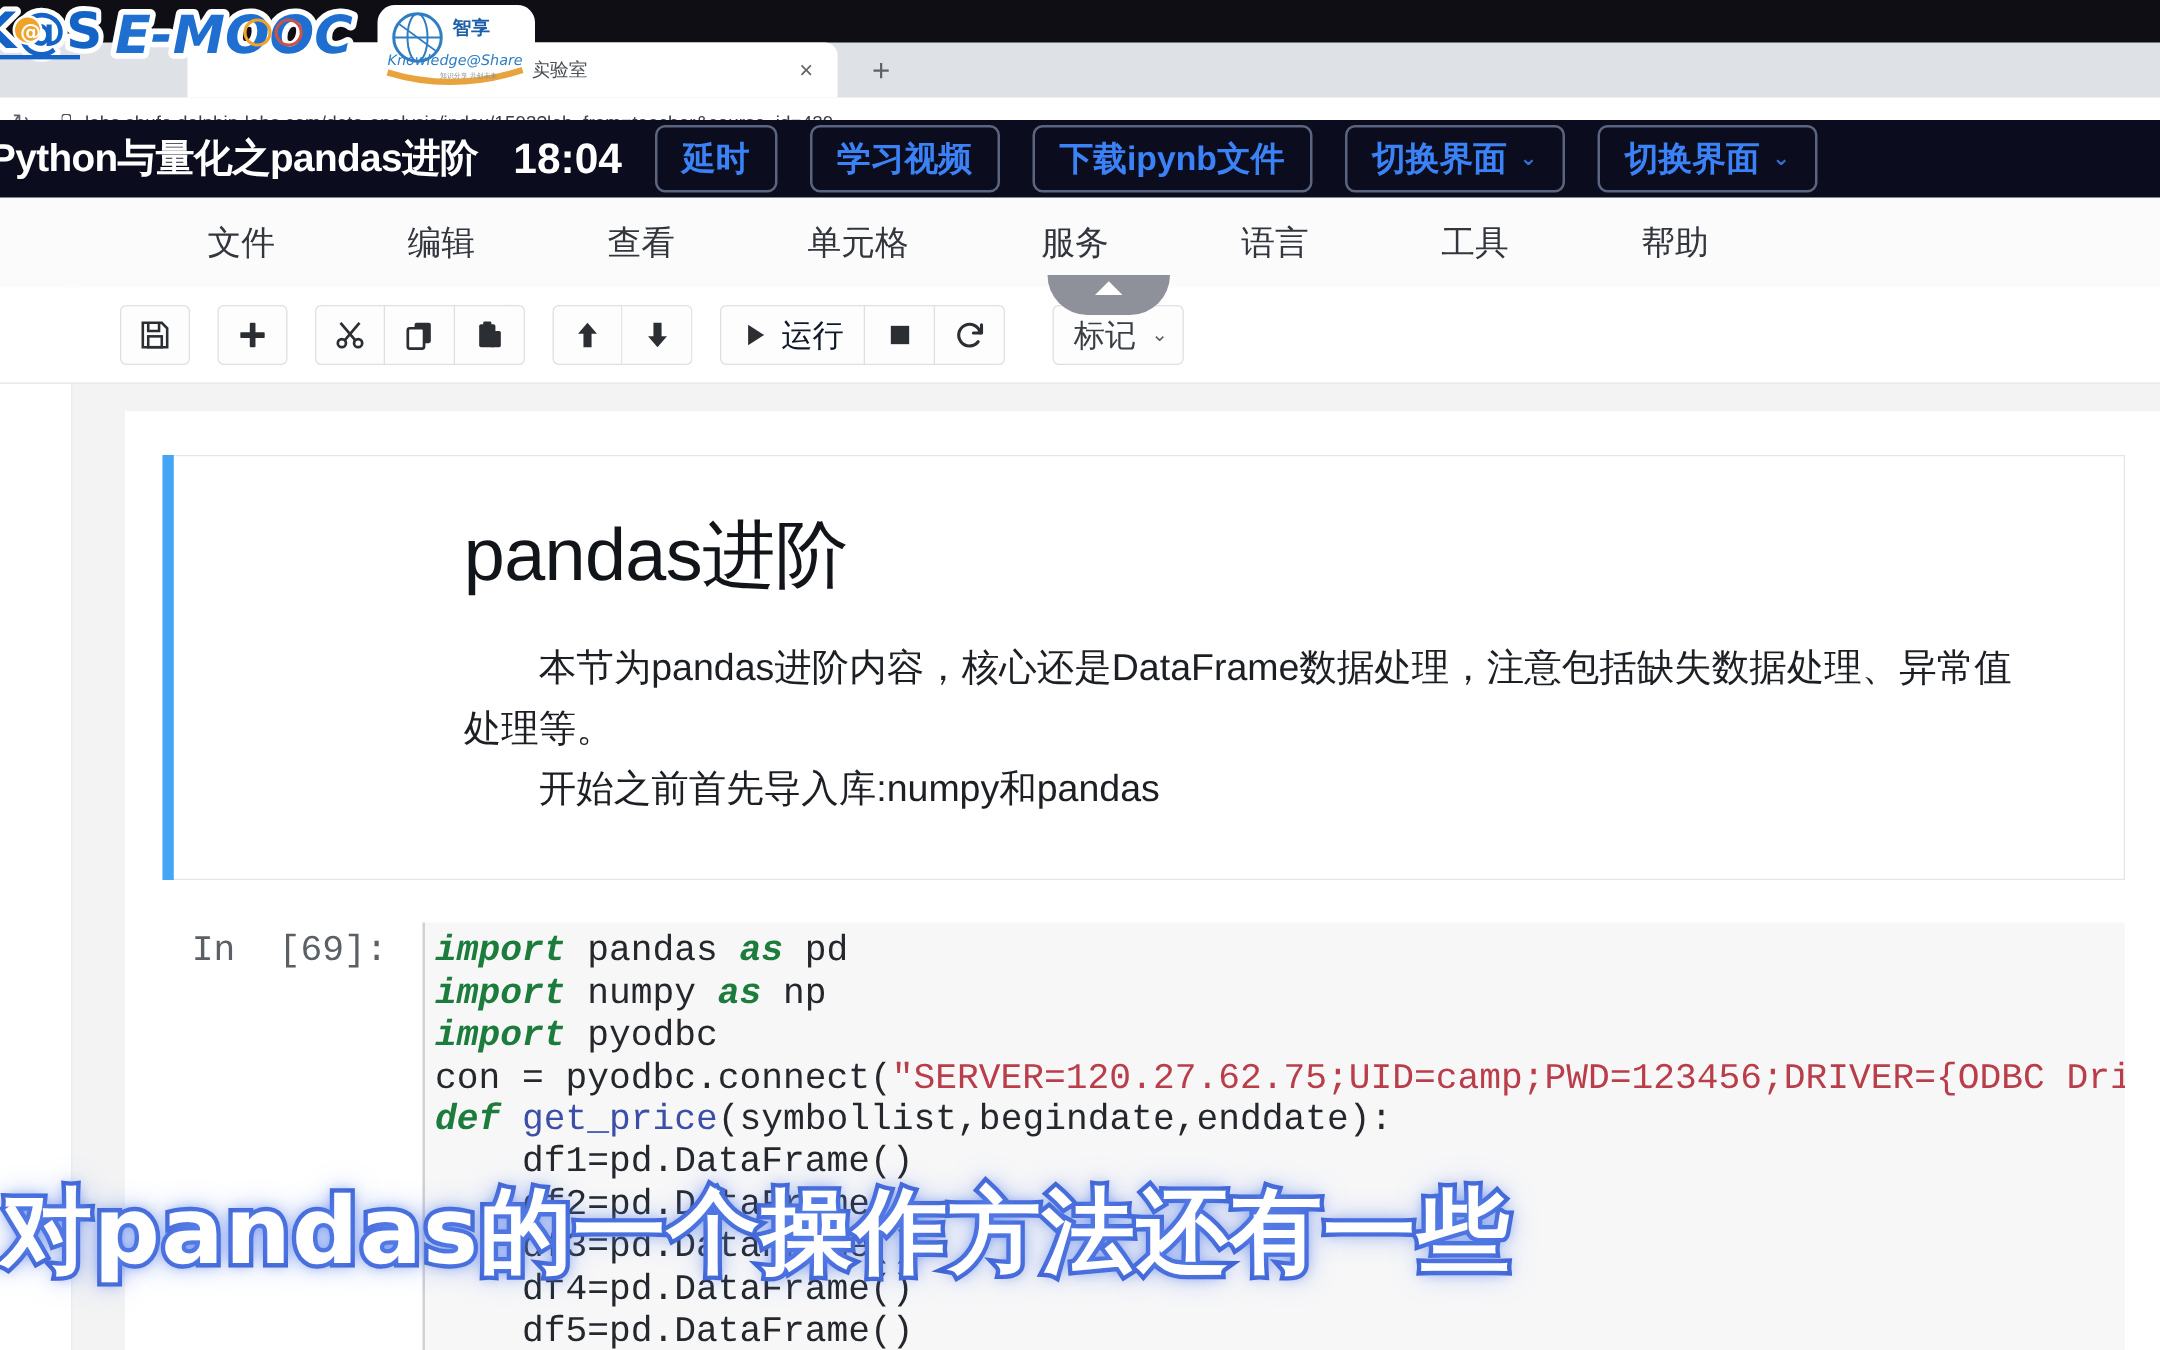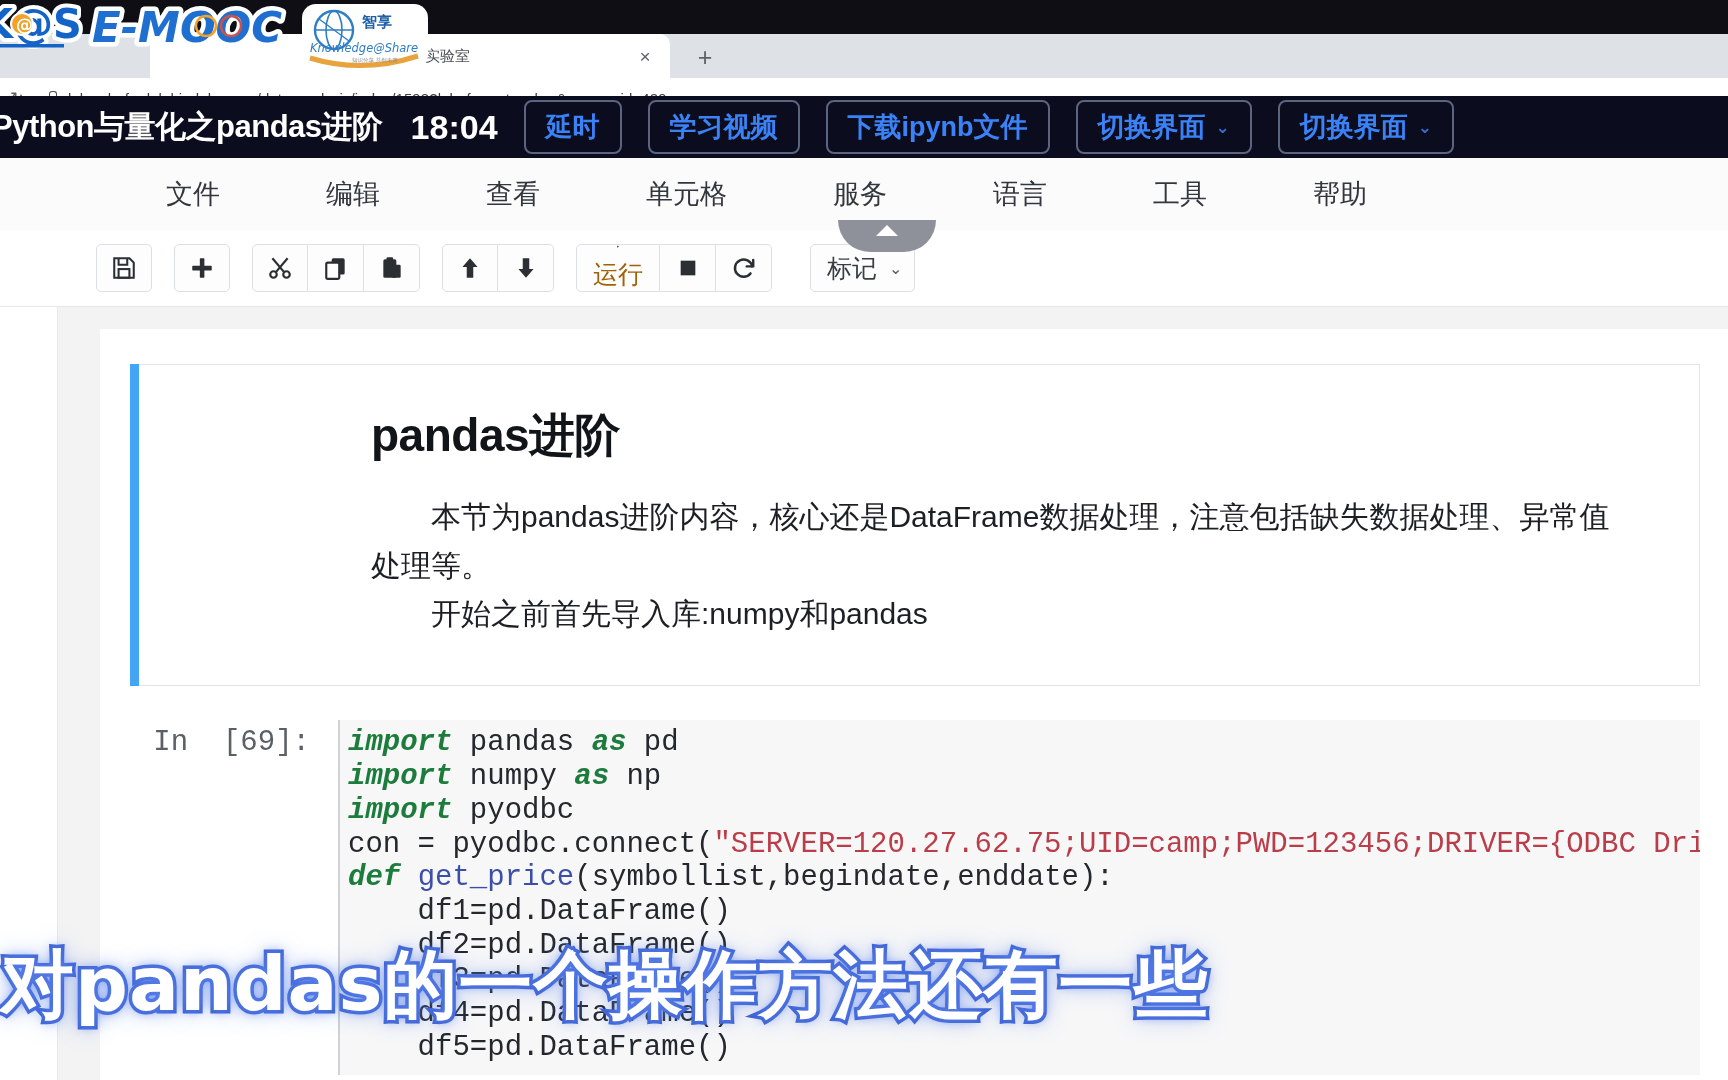--- a/index.html
+++ b/index.html
@@ -143,22 +143,21 @@
   .tb-left-stub {
     position: absolute; left: 0px; top: 72px; width: 58px; height: 76px;
     border-right: 1px solid #e6e8ea;
   }
   .tb-group { display: flex; align-items: center; margin-right: 22px; }
   .tb-group:first-of-type { margin-left: 96px; }
   .tb-btn {
     width: 56px; height: 48px;
     border: 1px solid #dcdfe3; background: #fdfdfd;
     display: flex; align-items: center; justify-content: center;
-    color: #a16207;
-    flex-direction: column;
+    color: #0f172a;
   }
   .tb-group .tb-btn + .tb-btn { border-left: none; }
   .tb-group .tb-btn:first-child { border-radius: 5px 0 0 5px; }
   .tb-group .tb-btn:last-child { border-radius: 0 5px 5px 0; }
   .tb-group .tb-btn:only-child { border-radius: 5px; }
   .tb-run {
     width: auto; padding: 0 16px; gap: 10px; font-size: 25px;
   }
   .tb-select {
     height: 48px; border: 1px solid #dcdfe3; background: #fdfdfd;
@@ -203,21 +202,21 @@
     position: relative; margin: 35px 0 0 30px; width: 1570px;
     background: #ffffff;
     border: 1px solid #e3e5e8;
     padding: 40px 60px 46px 240px;
   }
   .md-cell::before {
     content: ""; position: absolute; left: -1px; top: -1px; bottom: -1px;
     width: 9px; background: #42a5f5;
   }
   .md-h1 {
-    font-size: 46px; font-weight: 700; color: #111418; letter-spacing: -0.5px;
+    font-size: 59px; font-weight: 400; color: #111418; letter-spacing: -0.5px;
     margin-bottom: 26px;
   }
   .md-p {
     font-size: 30px; line-height: 1.62; color: #1c1f24;
     text-indent: 60px;
   }
 
   
   .code-cell {
     position: relative; margin: 34px 0 0 30px; width: 1570px;

